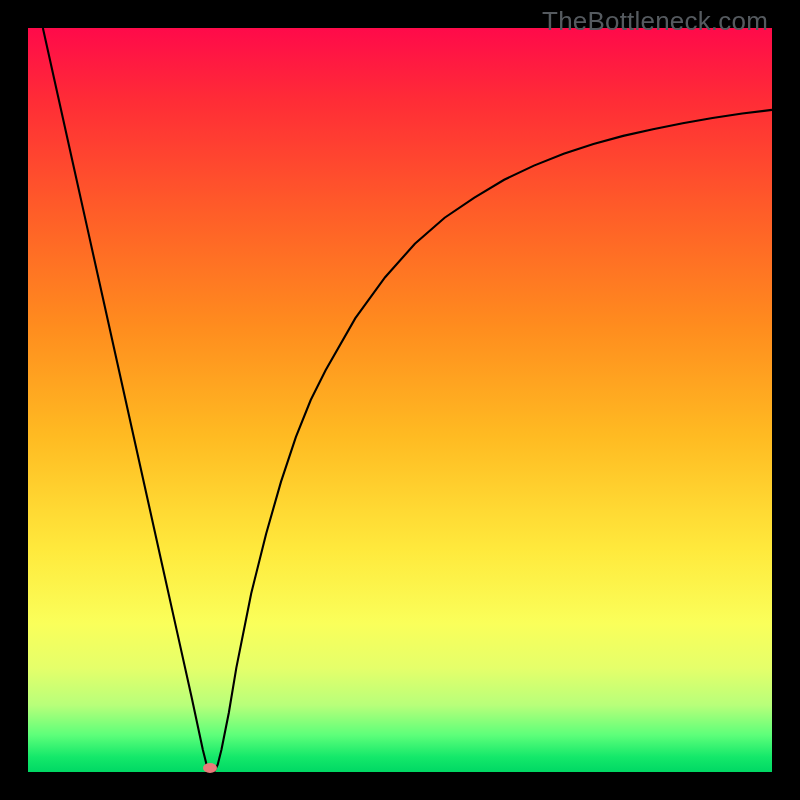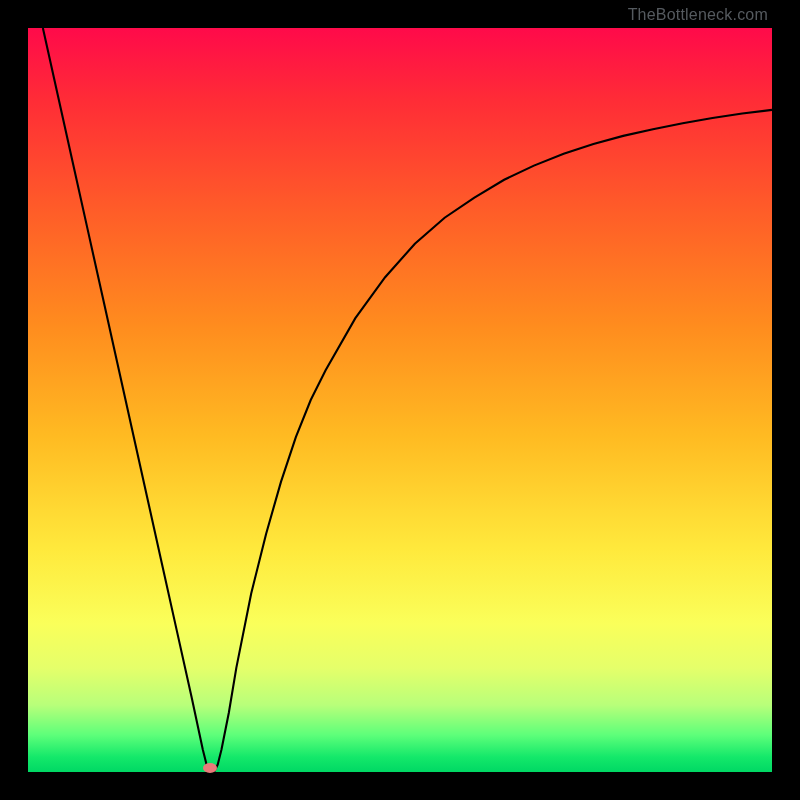--- a/index.html
+++ b/index.html
@@ -36,21 +36,21 @@
       #b8ff7a 91%,
       #5eff7a 95%,
       #14e86a 98%,
       #00d864 100%
     );
   }
   .watermark {
     position: absolute;
     right: 32px;
     top: 6px;
-    font-size: 16px;
+    font-size: 26px;
     color: #555a5f;
     font-weight: 500;
     letter-spacing: 0.2px;
   }
   svg.curve {
     position: absolute;
     left: 0;
     top: 0;
     width: 744px;
     height: 744px;

